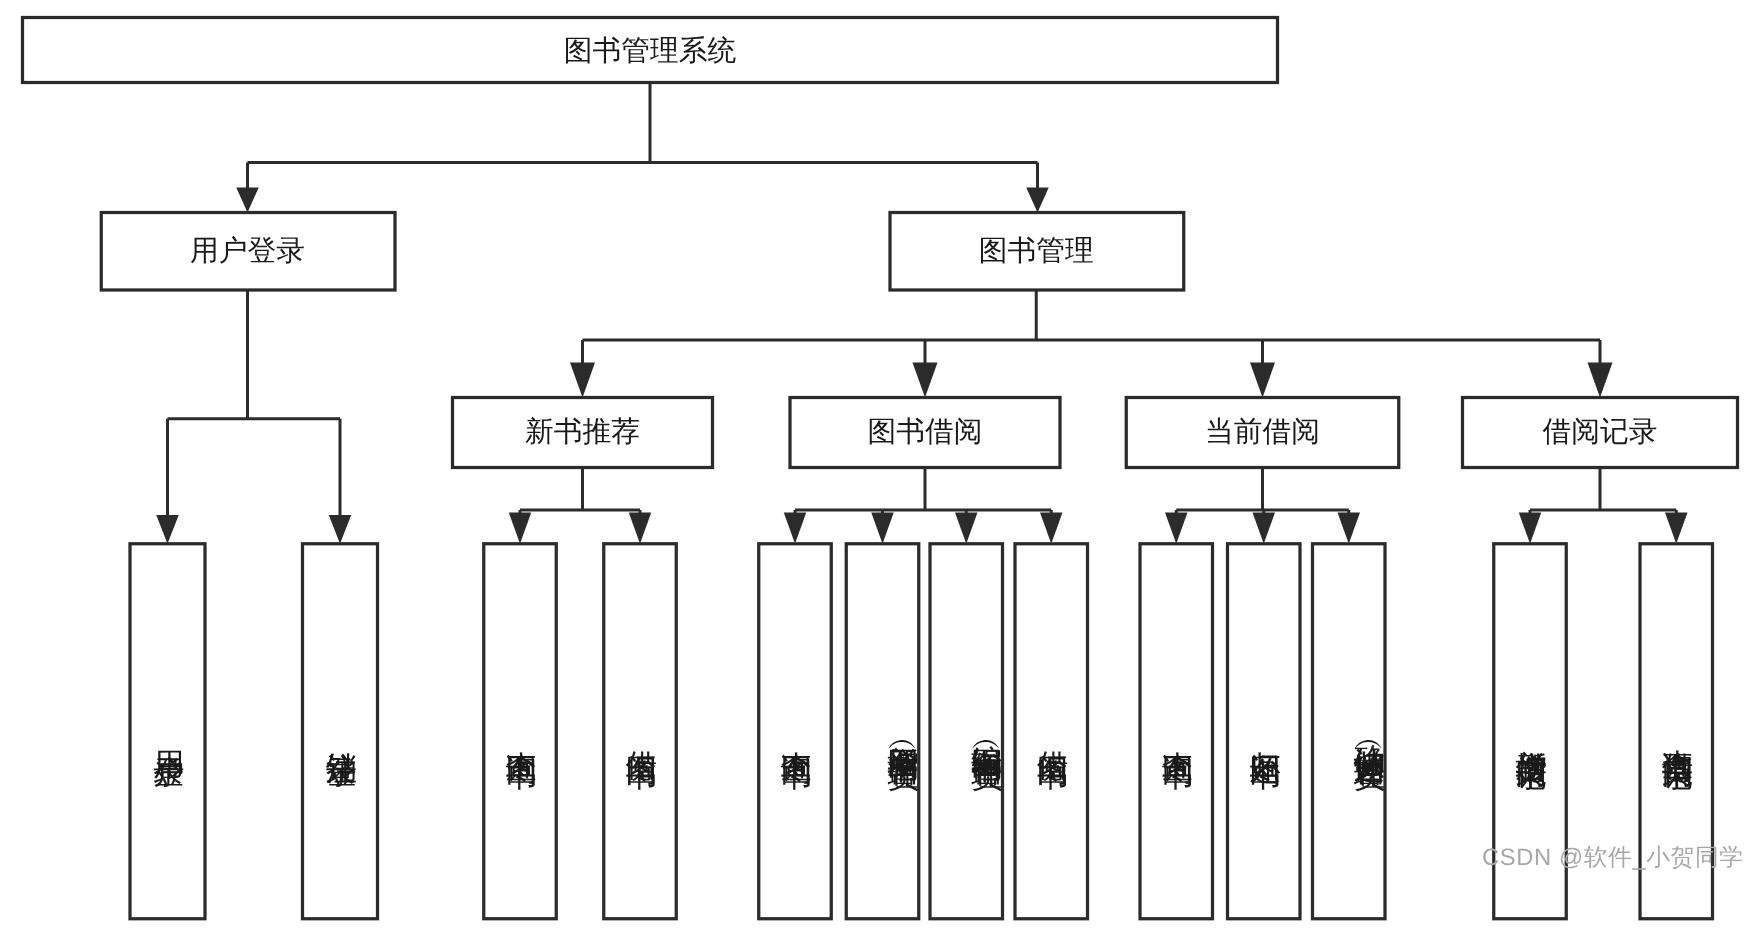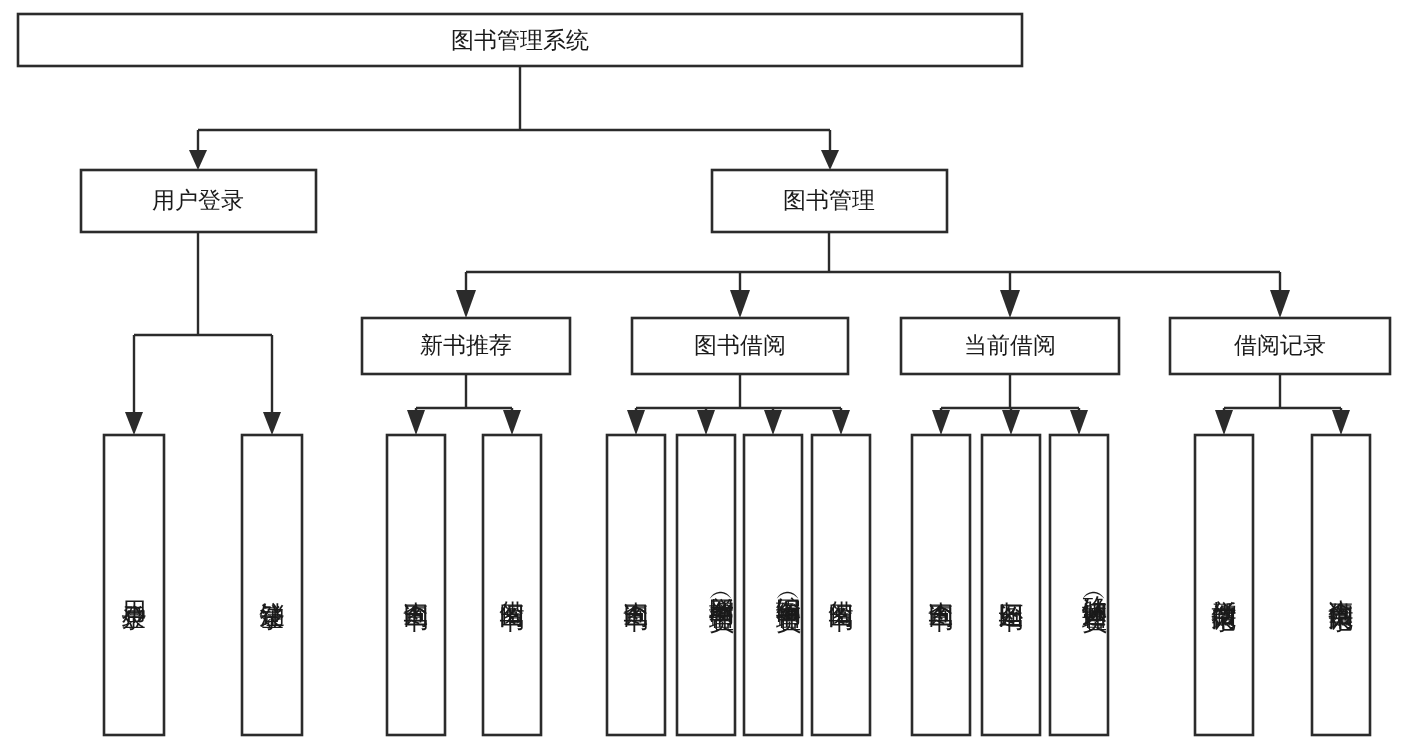--- a/index.html
+++ b/index.html
@@ -203,13 +203,14 @@
   <div class="leaf-label" style="left:744px; top:435px; width:58px; height:300px; align-items:flex-start;">编辑图书（管理员）</div>
   <div class="leaf-label" style="left:812px; top:435px; width:58px; height:300px;">借阅图书</div>
 
   <div class="leaf-label" style="left:912px; top:435px; width:58px; height:300px;">查询图书</div>
   <div class="leaf-label" style="left:982px; top:435px; width:58px; height:300px;">归还图书</div>
   <div class="leaf-label" style="left:1050px; top:435px; width:58px; height:300px; align-items:flex-start;">确认归还（管理员）</div>
 
   <div class="leaf-label" style="left:1195px; top:435px; width:58px; height:300px;">新增借阅记录</div>
   <div class="leaf-label" style="left:1312px; top:435px; width:58px; height:300px;">查询借阅记录</div>
 
+  <div class="watermark">CSDN @软件_小贺同学</div>
 </div>
 
 </body></html>

